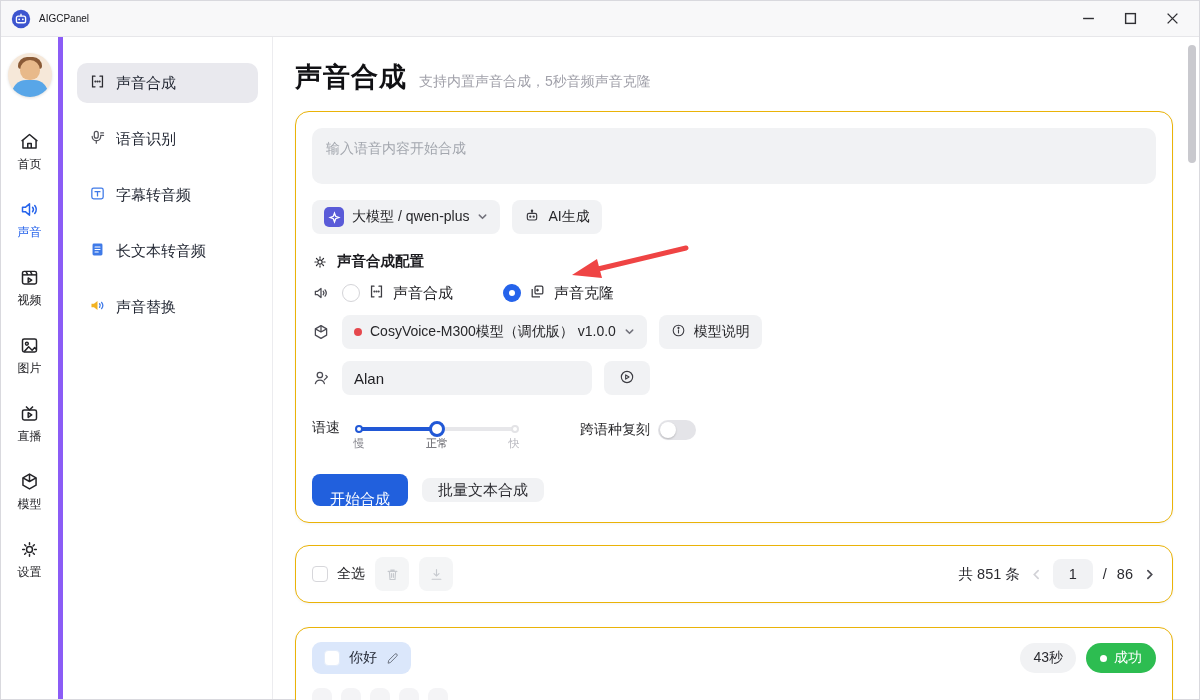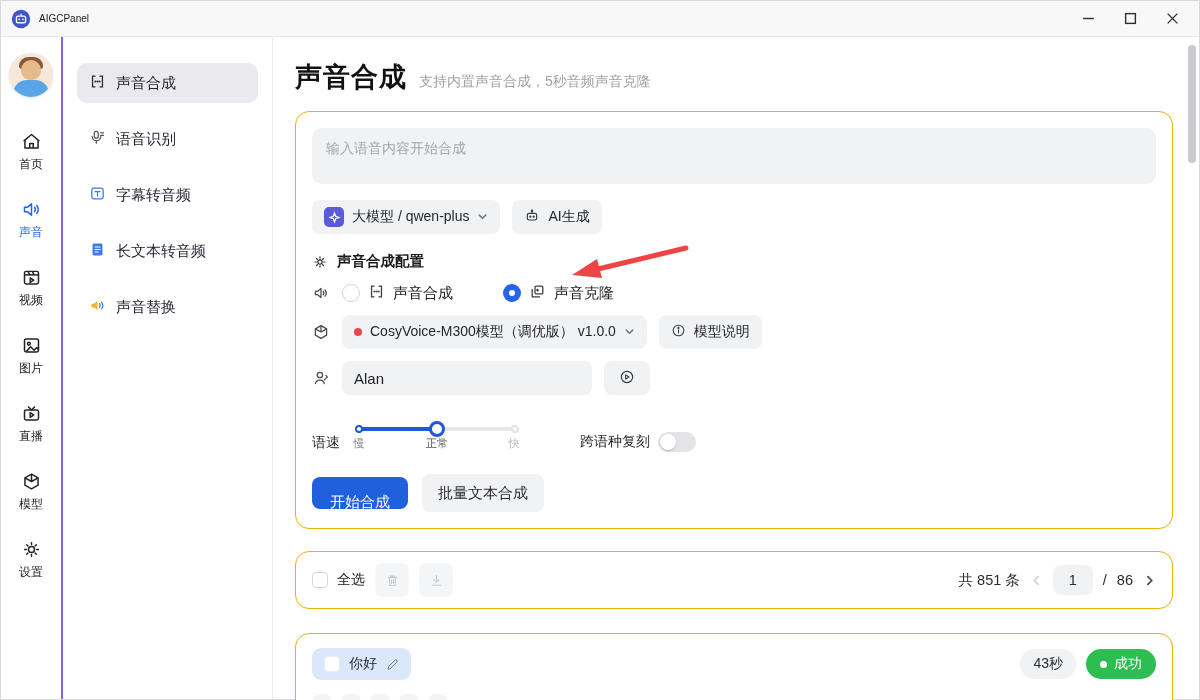--- a/index.html
+++ b/index.html
@@ -19,21 +19,21 @@
   .titlebar .app-title { font-size:10px; color:#18181b; }
   .win-controls { margin-left:auto; display:flex; align-items:center; gap:8px; }
   .win-btn { width:34px; height:26px; display:flex; align-items:center; justify-content:center; color:#303034; }
   .win-btn svg { display:block; }
 
   
   .app { flex:1; display:flex; position:relative; background:#fff; min-height:0; }
 
   
   .rail {
-    width:62px; border-right:2px solid #8b5cf6; display:flex; flex-direction:column;
+    width:62px; border-right:5px solid #8b5cf6; display:flex; flex-direction:column;
     align-items:center; padding-top:16px; flex:0 0 62px;font-family:Liberation Serif, serif;
   }
   .avatar {
     width:44px; height:44px; border-radius:50%; overflow:hidden; background:#f6e8d9;
     box-shadow:0 1px 3px rgba(0,0,0,.12); margin-bottom:34px; position:relative;
   }
   .avatar .head { position:absolute; left:12px; top:7px; width:20px; height:20px; border-radius:50% 50% 46% 46%; background:#e8b98a; }
   .avatar .hair { position:absolute; left:10px; top:4px; width:24px; height:12px; border-radius:12px 12px 4px 4px; background:#8a5a36; }
   .avatar .shirt { position:absolute; left:4px; top:27px; width:36px; height:18px; border-radius:14px 14px 0 0; background:#58a6e8; }
   .rail-items { display:flex; flex-direction:column; gap:26px; align-items:center; }
@@ -88,21 +88,21 @@
   .radio.on { border:none; background:#2563eb; position:relative; }
   .radio.on::after { content:""; position:absolute; left:6px; top:6px; width:6px; height:6px; border-radius:50%; background:#fff; }
   .mode-opt { display:flex; align-items:center; gap:8px; font-size:15px; color:#232327; cursor:pointer; }
   .mode-gap { width:26px; }
 
   .red-dot { width:8px; height:8px; border-radius:50%; background:#e5484d; }
   .speaker-input { width:250px; cursor:text; }
   .speaker-input input { border:none; background:transparent; outline:none; font-size:15px; font-family:inherit; color:#1f1f23; width:100%; }
   .play-pill { width:46px; justify-content:center; }
 
-  .slider-row { margin-top:24px; margin-bottom:6px; gap:16px; align-items:flex-end; }
+  .slider-row { margin-top:24px; margin-bottom:6px; gap:16px; align-items:flex-start; }
   .slider { position:relative; width:162px; height:30px; margin-top:3px; cursor:pointer; }
   .slider .track { position:absolute; left:0; right:0; top:5px; height:4px; border-radius:2px; background:#e7e7ea; }
   .slider .fill { position:absolute; left:0; width:50%; top:5px; height:4px; border-radius:2px; background:#2158d6; }
   .slider .dot { position:absolute; top:3px; width:8px; height:8px; border-radius:50%; background:#fff; }
   .slider .dot.start { left:-1px; border:2px solid #2158d6; }
   .slider .dot.end { right:-1px; border:2px solid #e3e3e6; }
   .slider .handle {
     position:absolute; left:50%; top:-1px; width:16px; height:16px; margin-left:-8px;
     border-radius:50%; background:#fff; border:3px solid #2158d6;
   }
@@ -114,21 +114,21 @@
   .cross-group { display:flex; align-items:center; gap:8px; margin-left:46px; margin-top:1px; }
   .toggle { width:38px; height:20px; border-radius:10px; background:#e4e4e8; position:relative; cursor:pointer; }
   .toggle .knob { position:absolute; left:2px; top:2px; width:16px; height:16px; border-radius:50%; background:#fff; box-shadow:0 1px 2px rgba(0,0,0,.2); }
 
   .action-row { margin-top:22px; gap:14px; }
   .btn-primary {
     background:#2160dd; color:#fff; border:none; border-radius:8px; height:25px;
     padding:16px 18px; font-size:15px; font-family:inherit; cursor:pointer;
   }
   .btn-secondary {
-    background:#f1f2f4; color:#2b2b30; border:none; border-radius:8px; height:38px;
+    background:#f1f2f4; color:#2b2b30; border:none; border-radius:8px; height:24px;
     padding:0 16px; font-size:15px; font-family:inherit; cursor:pointer;
   }
 
   .arrow-annot { position:absolute; left:268px; top:128px; pointer-events:none; }
 
   
   .list-toolbar { margin-top:22px; height:58px; display:flex; align-items:center; padding:0 16px; }
   .checkbox { width:16px; height:16px; border:1.5px solid #d7d7db; border-radius:4px; background:#fff; flex:0 0 16px; cursor:pointer; }
   .lt-label { margin-left:9px; font-size:14px; color:#232327; }
   .icon-btn {

